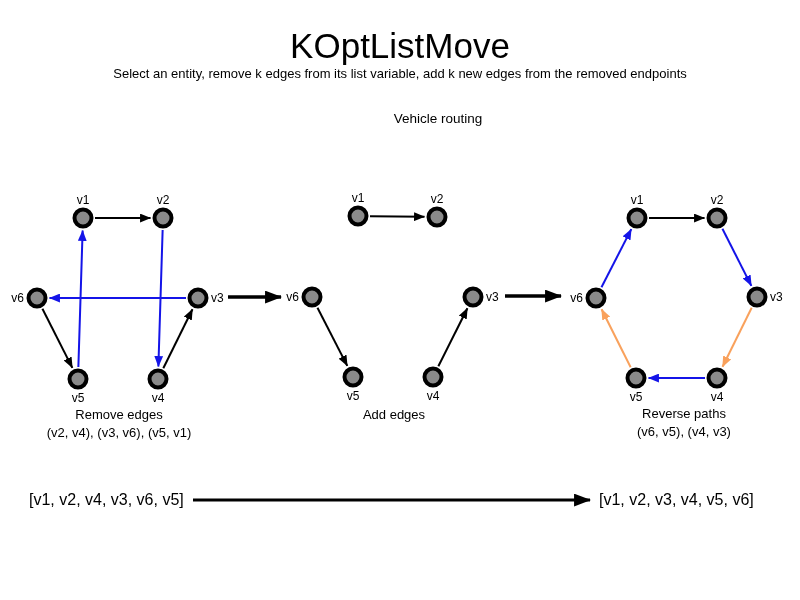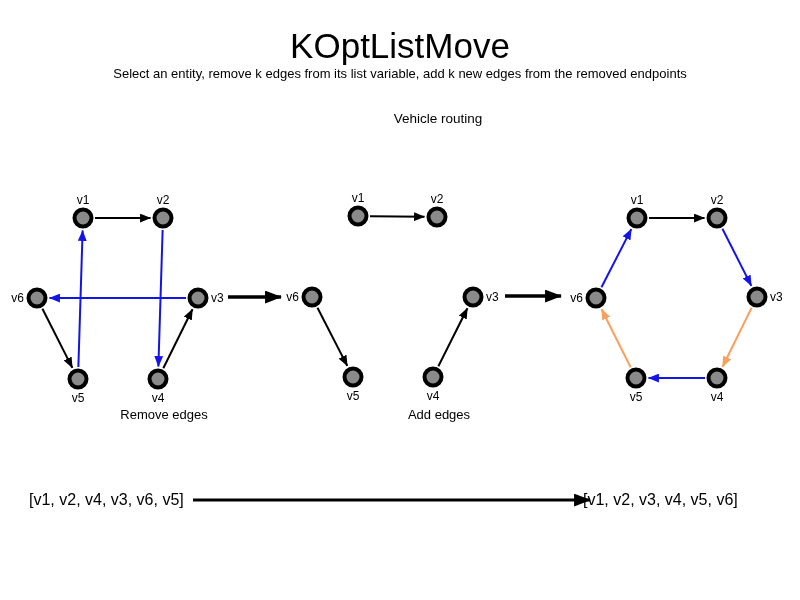--- a/index.html
+++ b/index.html
@@ -54,21 +54,20 @@
     top: 0;
   }
   .caption {
     position: absolute;
     transform: translateX(-50%);
     text-align: center;
     font-size: 13px;
     line-height: 18px;
     color: #000000;
     white-space: nowrap;
-    margin-left: 45px;
   }
   .footer-text {
     position: absolute;
     transform: translateY(-50%);
     font-size: 16px;
     color: #000000;
     white-space: nowrap;
   }
 </style>
 </head>
@@ -146,21 +145,26 @@
       <text x="636" y="397" text-anchor="middle" dominant-baseline="central" font-size="12px" fill="#000000">v5</text>
       <circle cx="717" cy="378" r="8.5" fill="#8a8a8a" stroke="#000000" stroke-width="4"></circle>
       <text x="717" y="397" text-anchor="middle" dominant-baseline="central" font-size="12px" fill="#000000">v4</text>
       <line x1="228" y1="297" x2="281" y2="297" stroke="#000000" stroke-width="3.5" marker-end="url(#ah-big)"></line>
       <line x1="505" y1="296" x2="561" y2="296" stroke="#000000" stroke-width="3.5" marker-end="url(#ah-big)"></line>
       <line x1="193" y1="500" x2="590" y2="500" stroke="#000000" stroke-width="3" marker-end="url(#ah-big)"></line>
     </svg>
 
   <div class="caption" style="left: 119px; top: 406px;">
     <div>Remove edges</div>
+    <div>(v2, v4), (v3, v6), (v5, v1)</div>
   </div>
   <div class="caption" style="left: 394px; top: 406px; text-align: right;">
     <div>Add edges</div>
   </div>
+  <div class="caption" style="left: 684px; top: 405px;">
+    <div>Reverse paths</div>
+    <div>(v6, v5), (v4, v3)</div>
+  </div>
 
   <div class="footer-text" id="footer-before" style="left: 29px; top: 500px;">[v1, v2, v4, v3, v6, v5]</div>
-  <div class="footer-text" id="footer-after" style="left: 583px; top: 500px;">[v1, v2, v3, v4, v5, v6]</div>
+  <div class="footer-text" id="footer-after" style="left: 599px; top: 500px;">[v1, v2, v3, v4, v5, v6]</div>
 
 </div>
 
 </body></html>

